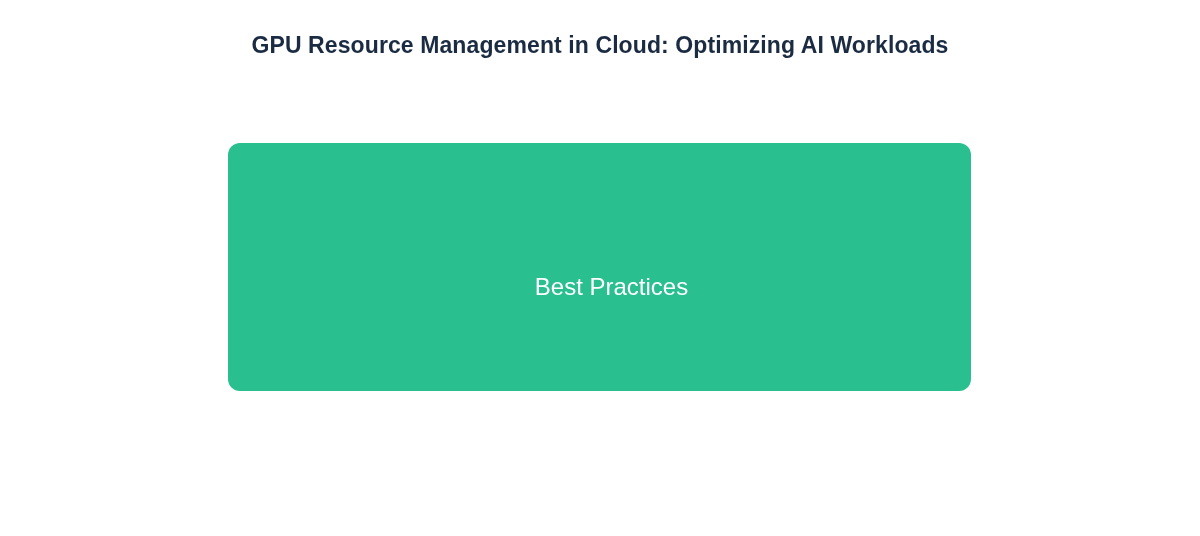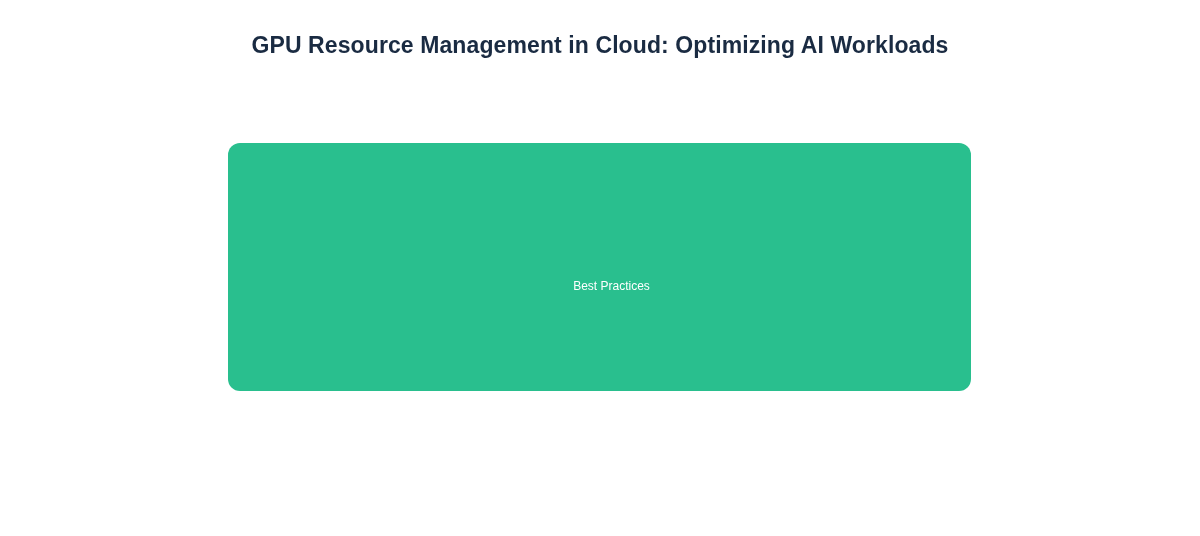--- a/index.html
+++ b/index.html
@@ -52,21 +52,21 @@
     position: absolute;
     box-sizing: border-box;
     display: flex;
     align-items: center;
     justify-content: center;
     border-radius: 12px;
   }
 
   .node-label {
     font-family: "Liberation Sans", sans-serif;
-    font-size: 12px;
+    font-size: 24px;
     font-weight: normal;
     color: #ffffff;
     line-height: 21px;
     text-align: center;
     white-space: nowrap;
     
     position: relative;
     top: 19px;
     margin-left: 24px;
   }

